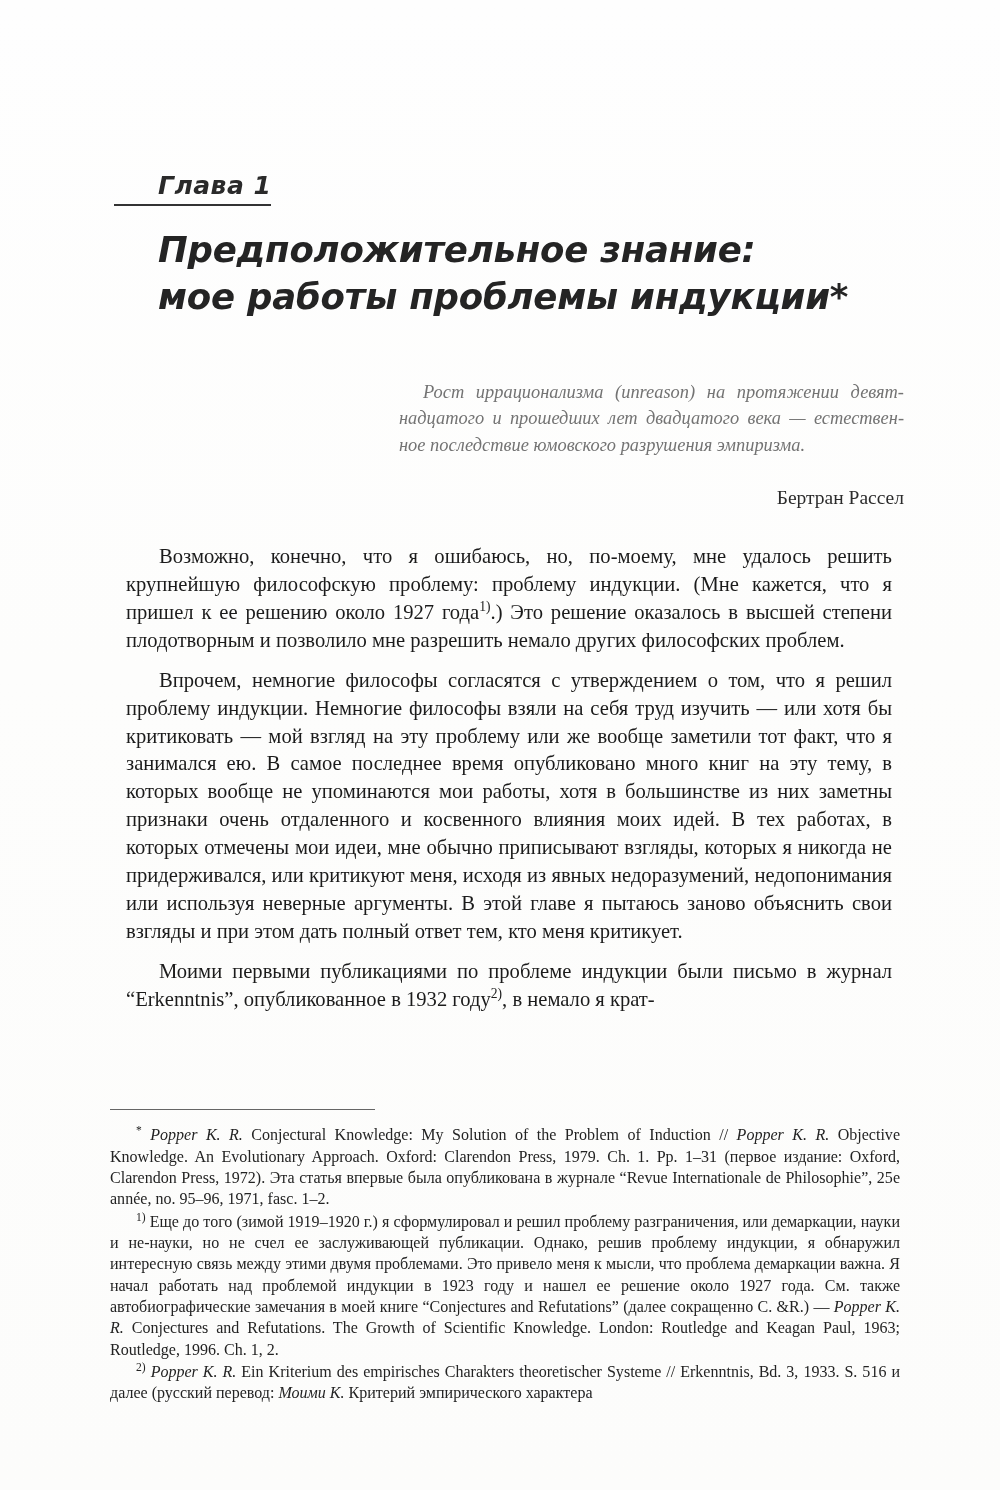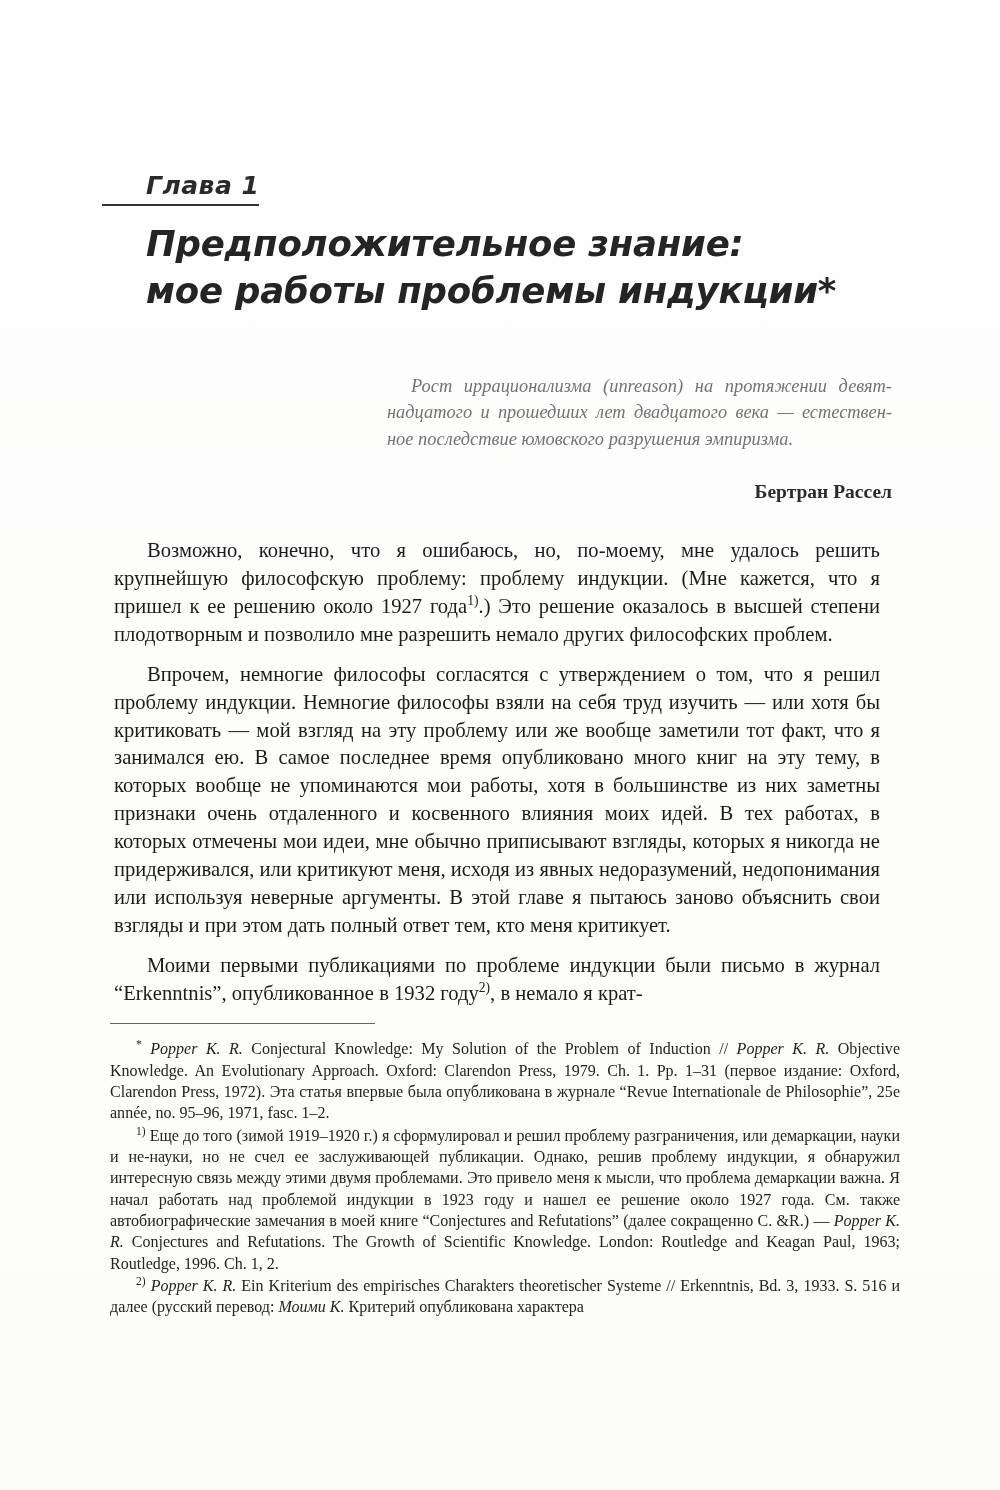--- a/index.html
+++ b/index.html
@@ -19,21 +19,21 @@
 
   
   .page {
     position: absolute;
     inset: 0;
     background: linear-gradient(180deg, #fefefe 0%, #fdfdfc 45%, #fcfcfb 100%);
   }
 
   .content {
     position: absolute;
-    left: 102px;
+    left: 114px;
     top: 0;
     width: 790px;
   }
 
   
   .chapter-label {
     margin-top: 172px;
     display: inline-block;
     font-family: "DejaVu Sans", sans-serif;
     font-style: italic;
@@ -41,21 +41,21 @@
     font-size: 25px;
     letter-spacing: 0.5px;
     color: #2a2a2a;
     padding: 0 0 4px 44px;
     border-bottom: 2.2px solid #333;
     line-height: 1.1;
   }
 
   
   .title-block {
-    margin-top: 14px;
+    margin-top: 20px;
     padding-left: 44px;
   }
   .title-line {
     font-family: "DejaVu Sans", sans-serif;
     font-style: italic;
     font-weight: 700;
     font-size: 35.5px;
     line-height: 1.34;
     letter-spacing: -0.2px;
     color: #242424;
@@ -77,21 +77,20 @@
   }
   .epigraph .indent { padding-left: 24px; }
 
   .epigraph-attrib {
     margin-top: 28px;
     width: 790px;
     text-align: right;
     font-size: 19.5px;
     color: #2b2b2b;
     font-family: "Liberation Serif", serif;
-    font-weight: bold;
   }
 
   
   .body-text {
     margin-top: 34px;
     font-size: 20.6px;
     line-height: 1.355;
     color: #1b1b1b;
   }
   .body-text p {
@@ -103,21 +102,21 @@
   sup.fn {
     font-size: 0.66em;
     vertical-align: super;
     line-height: 0;
   }
 
   
   .footnotes {
     position: absolute;
     left: 110px;
-    top: 1023px;
+    top: 1109px;
     width: 790px;
   }
   .fn-rule {
     width: 265px;
     height: 1.4px;
     background: #4a4a4a;
     margin-bottom: 14px;
     opacity: 0.85;
   }
   .footnotes p {
@@ -165,14 +164,14 @@
 
 </div>
 
 <div class="footnotes">
   <div class="fn-rule"></div>
 
   <p><span class="fn-mark">*</span> <i>Popper K. R.</i><span> Conjectural Knowledge: My Solution of the Problem of Induction // </span><i>Popper K. R.</i><span> Objective Knowledge. An Evolutionary Approach. Oxford: Clarendon Press, 1979. Ch. 1. Pp. 1–31 (первое издание: Oxford, Clarendon Press, 1972). Эта статья впервые была опубликована в журнале “Revue Internationale de Philosophie”, 25e année, no. 95–96, 1971, fasc. 1–2.</span></p>
 
   <p><span class="fn-mark">1)</span> <span>Еще до того (зимой 1919–1920 г.) я сформулировал и решил проблему разграничения, или демаркации, науки и не-науки, но не счел ее заслуживающей публикации. Однако, решив проблему индукции, я обнаружил интересную связь между этими двумя проблемами. Это привело меня к мысли, что проблема демаркации важна. Я начал работать над проблемой индукции в 1923 году и нашел ее решение около 1927 года. См. также автобиографические замечания в моей книге “Conjectures and Refutations” (далее сокращенно C. &amp;R.) — </span><i>Popper K. R.</i><span> Conjectures and Refutations. The Growth of Scientific Knowledge. London: Routledge and Keagan Paul, 1963; Routledge, 1996. Ch. 1, 2.</span></p>
 
-  <p><span class="fn-mark">2)</span> <i>Popper K. R.</i><span> Ein Kriterium des empirisches Charakters theoretischer Systeme // Erkenntnis, Bd. 3, 1933. S. 516 и далее (русский перевод: </span><i>Моими К.</i><span> Критерий опубликована характера</span></p>
+  <p><span class="fn-mark">2)</span> <i>Popper K. R.</i><span> Ein Kriterium des empirisches Charakters theoretischer Systeme // Erkenntnis, Bd. 3, 1933. S. 516 и далее (русский перевод: </span><i>Моими К.</i><span> Критерий эмпирического характера</span></p>
 </div>
 
 </body></html>

